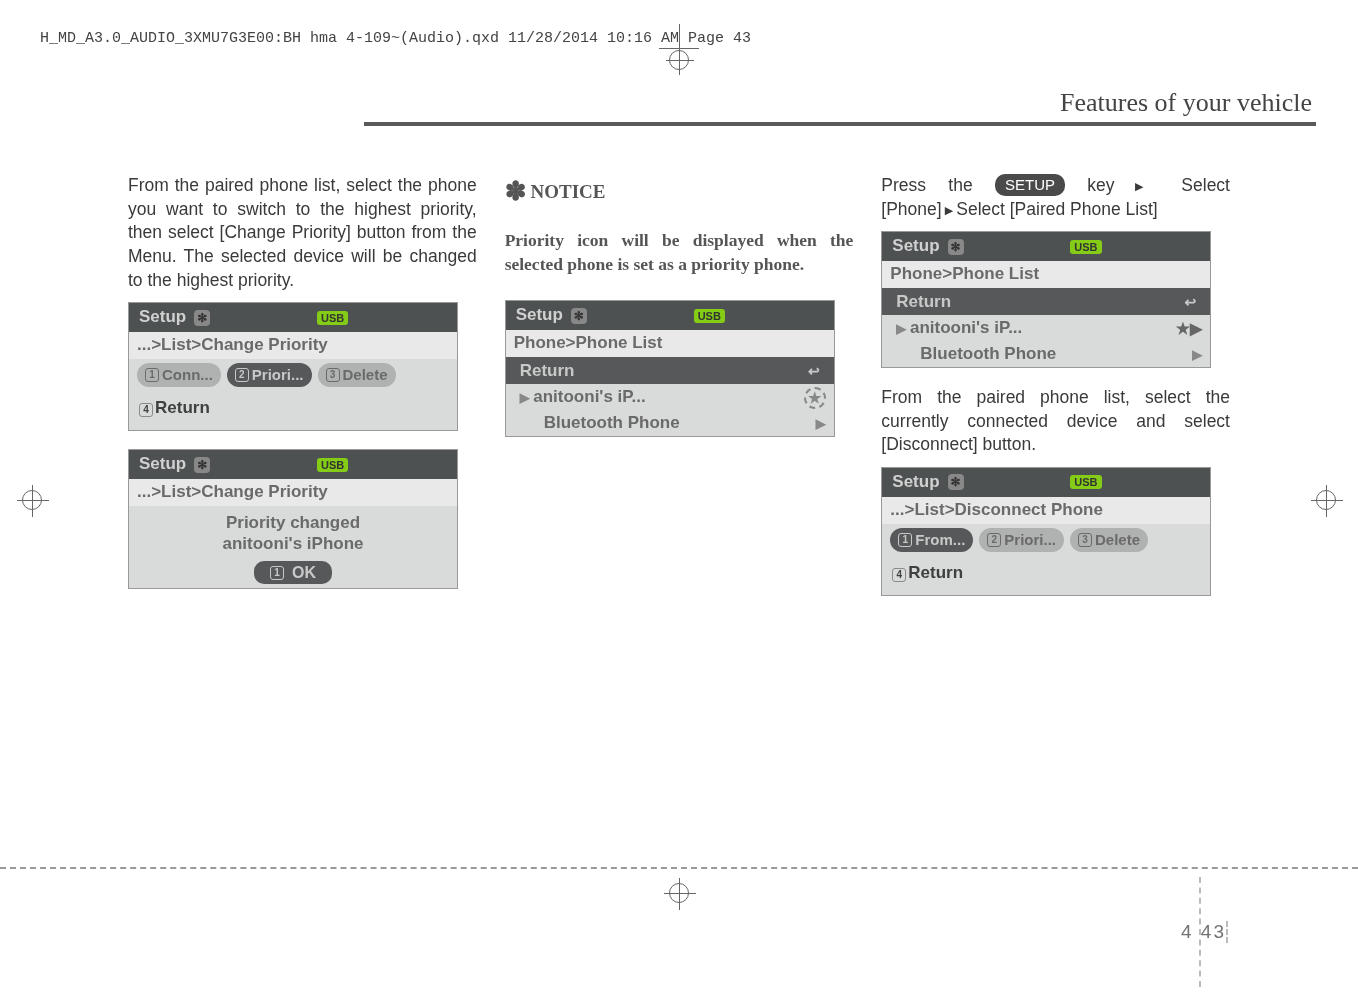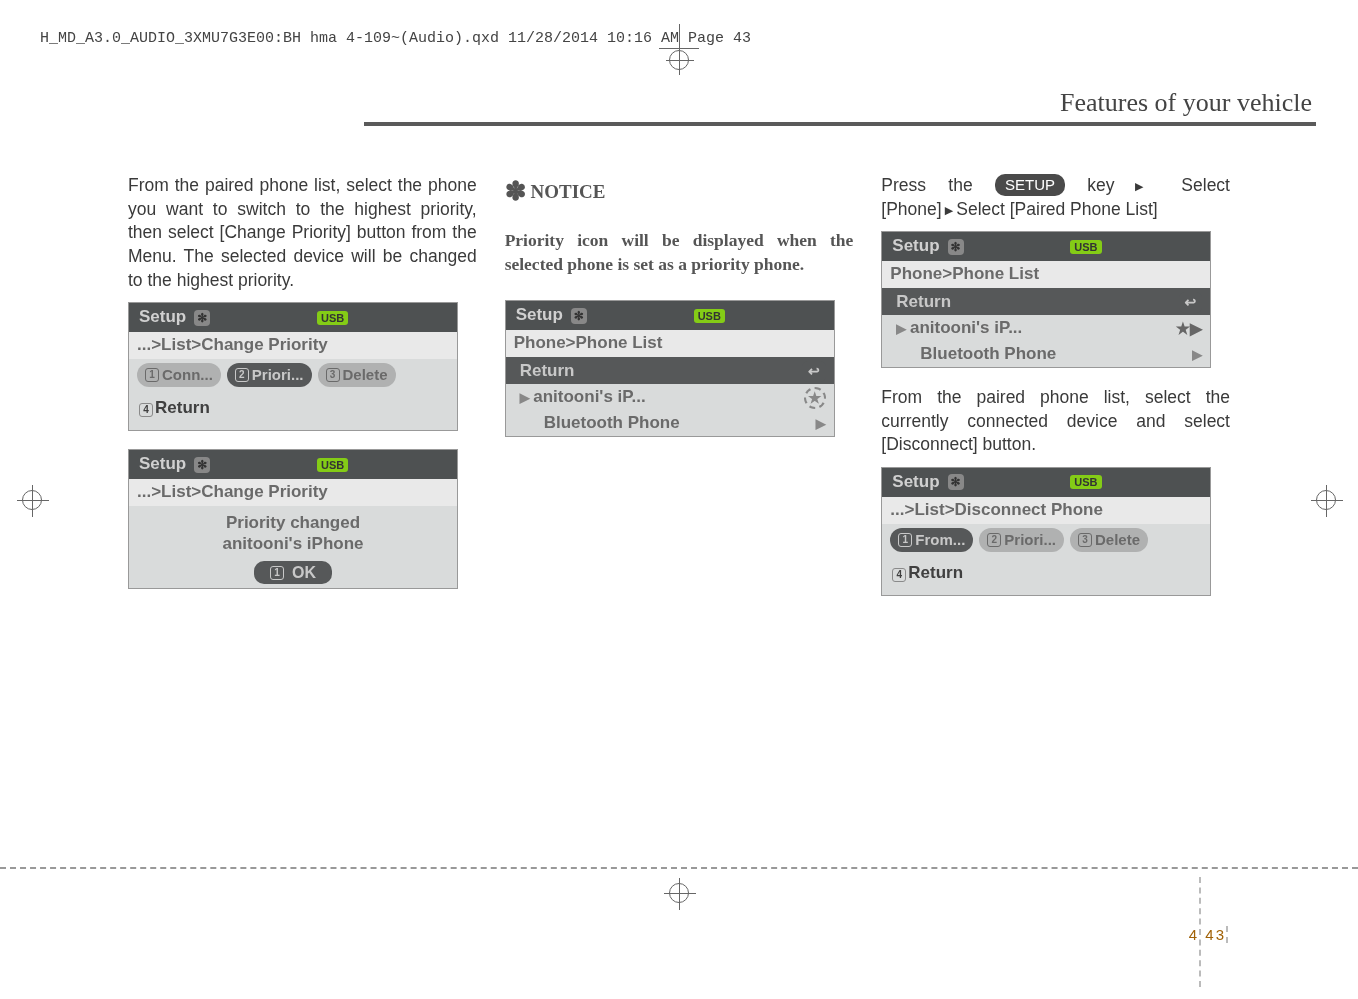--- a/index.html
+++ b/index.html
@@ -273,22 +273,22 @@
   .cut-line {
     position: absolute;
     left: 0; right: 0;
     bottom: 130px;
     border-top: 2px dashed #999;
   }
   .page-num {
     position: absolute;
     right: 130px;
     bottom: 56px;
-    font-size: 15px;
-    color: #a16207;
+    font-size: 19px;
+    color: #737373;
     border-right: 2px dashed #bbb;
     padding-right: 0;
   }
   .page-num-dash {
     position: absolute;
     right: 157px;
     bottom: 12px;
     width: 1px;
     height: 110px;
     border-right: 2px dashed #bbb;

